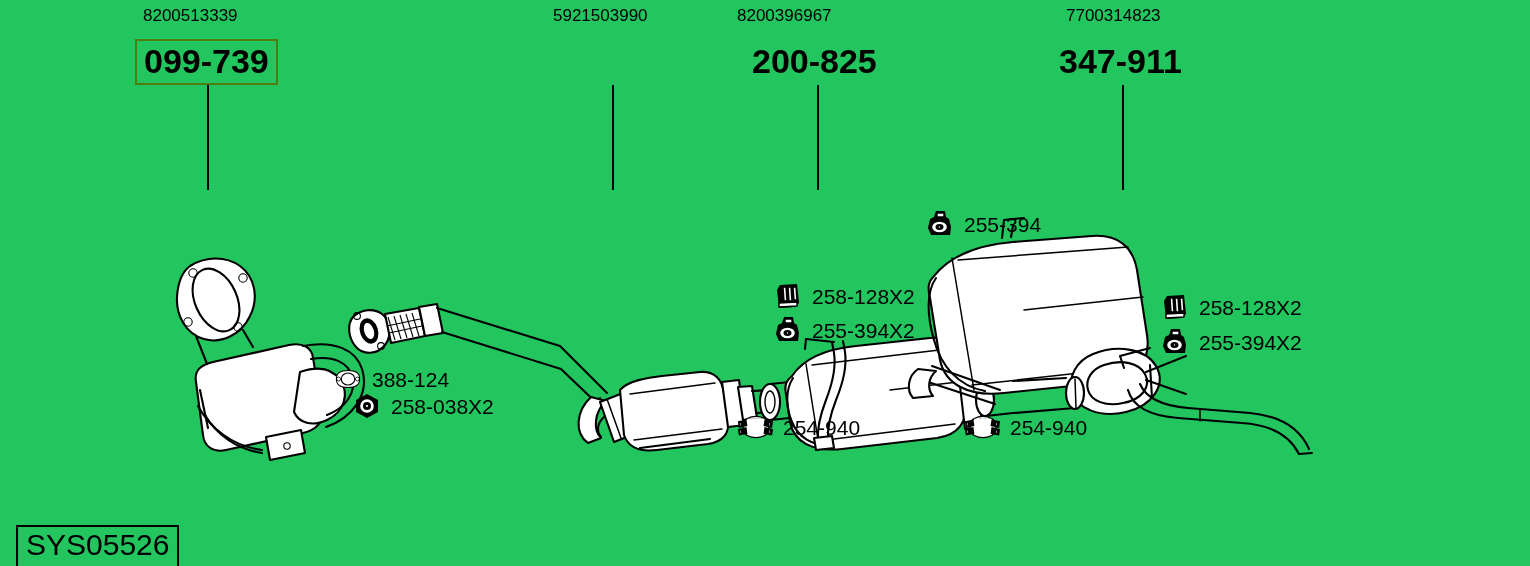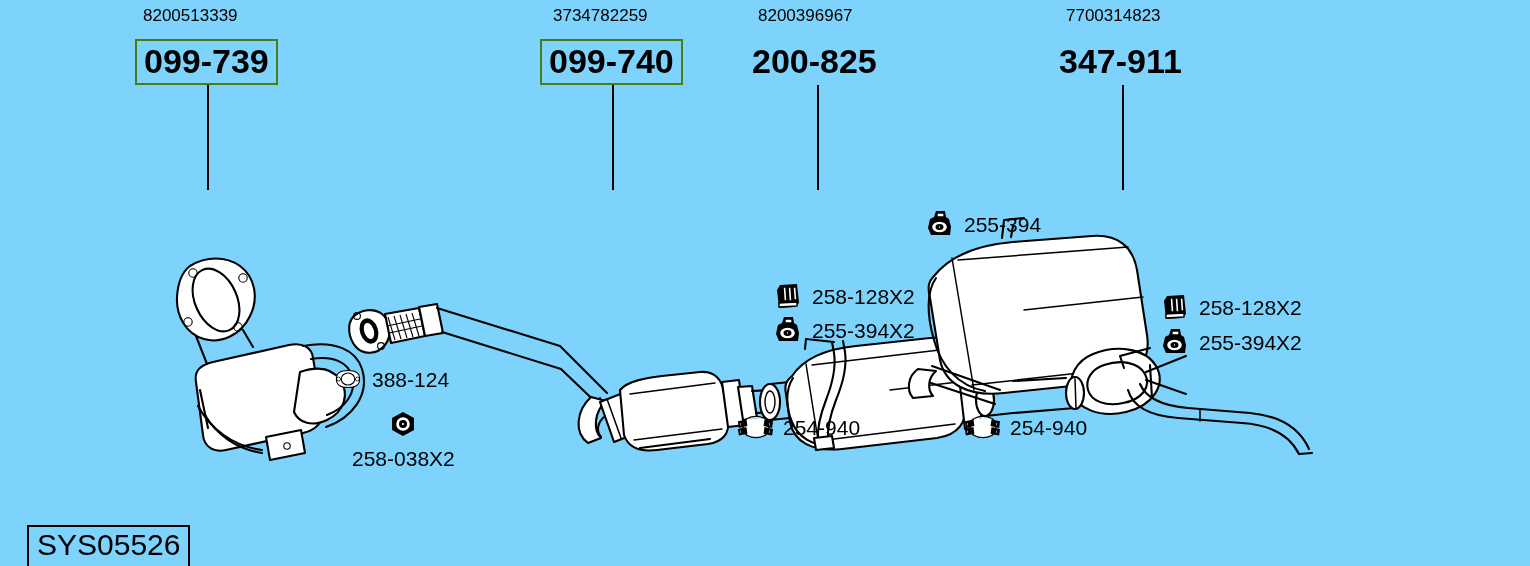--- a/index.html
+++ b/index.html
@@ -8,21 +8,21 @@
     background: #ffffff;
   }
   body {
     font-family: "Liberation Sans", sans-serif;
     color: #000000;
   }
   #page {
     position: relative;
     width: 1530px;
     height: 566px;
-    background: #7dd3fc;
+    background: #22c55e;
     overflow: hidden;
   }
   .abs { position: absolute; }
 
   
   .sys-code {
     font-size: 17px;
     letter-spacing: 0px;
     white-space: nowrap;
     color: #000;
@@ -89,25 +89,24 @@
 </style>
 </head>
 <body>
 
 <div id="page">
 
   <div class="abs sys-code" style="left:143px; top:6px;">8200513339</div>
   <div class="abs grp-num boxed" style="left:135px; top:39px;">099-739</div>
   <div class="abs leader" style="left:207px; top:85px; height:105px;"></div>
 
-  <div class="abs sys-code" style="left:553px; top:6px;">3734782259</div>
-  <div class="abs grp-num boxed" style="left:540px; top:39px;">099-740</div>
+  <div class="abs sys-code" style="left:553px; top:6px;">5921503990</div>
   <div class="abs leader" style="left:612px; top:85px; height:105px;"></div>
 
-  <div class="abs sys-code" style="left:758px; top:6px;">8200396967</div>
+  <div class="abs sys-code" style="left:737px; top:6px;">8200396967</div>
   <div class="abs grp-num plain" style="left:745px; top:39px;text-align:right;">200-825</div>
   <div class="abs leader" style="left:817px; top:85px; height:105px;"></div>
 
   <div class="abs sys-code" style="left:1066px; top:6px;">7700314823</div>
   <div class="abs grp-num plain" style="left:1052px; top:39px;">347-911</div>
   <div class="abs leader" style="left:1122px; top:85px; height:105px;"></div>
 
   <svg class="abs" style="left:0; top:150px;" width="1530" height="330" viewBox="0 0 1530 330">
 
     <g>
@@ -255,21 +254,21 @@
   <div class="abs part-row" style="left:333px; top:364px;">
     <svg class="part-icon" viewBox="0 0 40 30">
       <path class="fillw-thin" d="M9 6 C3 9 3 21 9 24 C13 27 27 27 31 24 C37 21 37 9 31 6 C27 3 13 3 9 6 Z"></path>
       <ellipse class="fillw-thin" cx="20" cy="15" rx="9" ry="8"></ellipse>
       <circle class="ln-hair" cx="7.5" cy="15" r="2.6" fill="#fff"></circle>
       <circle class="ln-hair" cx="32.5" cy="15" r="2.6" fill="#fff"></circle>
     </svg>
     <span class="part-label">388-124</span>
   </div>
 
-  <div class="abs part-row" style="left:352px; top:409px;flex-direction:column;">
+  <div class="abs part-row" style="left:352px; top:391px;">
     <svg class="part-icon" viewBox="0 0 30 30">
       <path class="fillk" d="M15 3 L26 9 L26 21 L15 27 L4 21 L4 9 Z"></path>
       <circle class="fillw-thin" cx="15" cy="15" r="7.5"></circle>
       <circle class="fillk" cx="15" cy="15" r="4"></circle>
       <circle class="fillw-thin" cx="15" cy="15" r="1.8"></circle>
     </svg>
     <span class="part-label">258-038X2</span>
   </div>
 
   <div class="abs part-row" style="left:773px; top:281px;">
@@ -353,15 +352,15 @@
       <path class="fillk" d="M30 7 L39 9 L38 16 L29 14 Z"></path>
       <path class="fillw-thin" d="M34 10 L36 10 L36 14 L34 14 Z"></path>
       <path class="fillk" d="M2 17 L11 15 L12 22 L3 24 Z"></path>
       <path class="fillw-thin" d="M4 18 L6 18 L6 22 L4 22 Z"></path>
       <path class="fillk" d="M30 15 L39 17 L38 24 L29 22 Z"></path>
       <path class="fillw-thin" d="M34 18 L36 18 L36 22 L34 22 Z"></path>
     </svg>
     <span class="part-label">254-940</span>
   </div>
 
-  <div class="abs sysid" style="left:27px; top:525px;">SYS05526</div>
+  <div class="abs sysid" style="left:16px; top:525px;">SYS05526</div>
 
 </div>
 
 </body></html>

